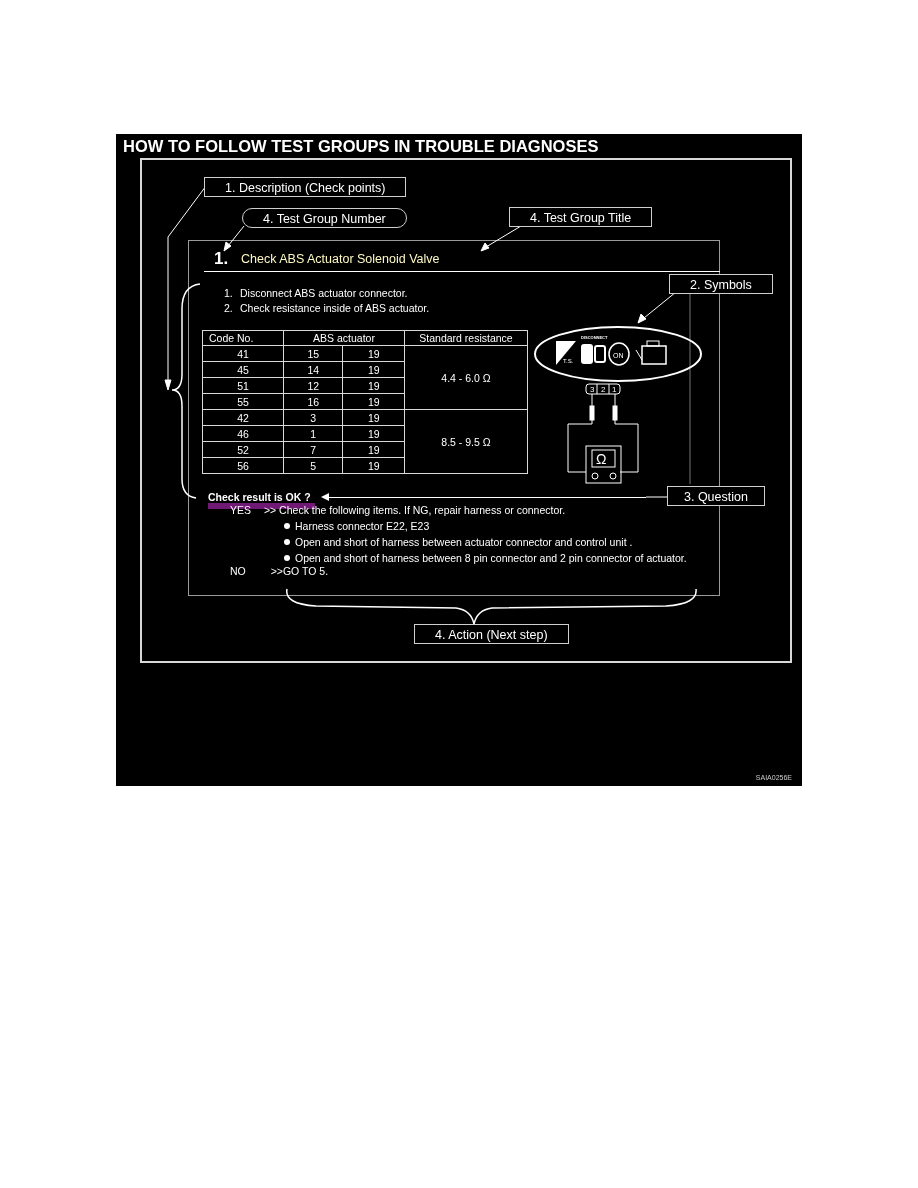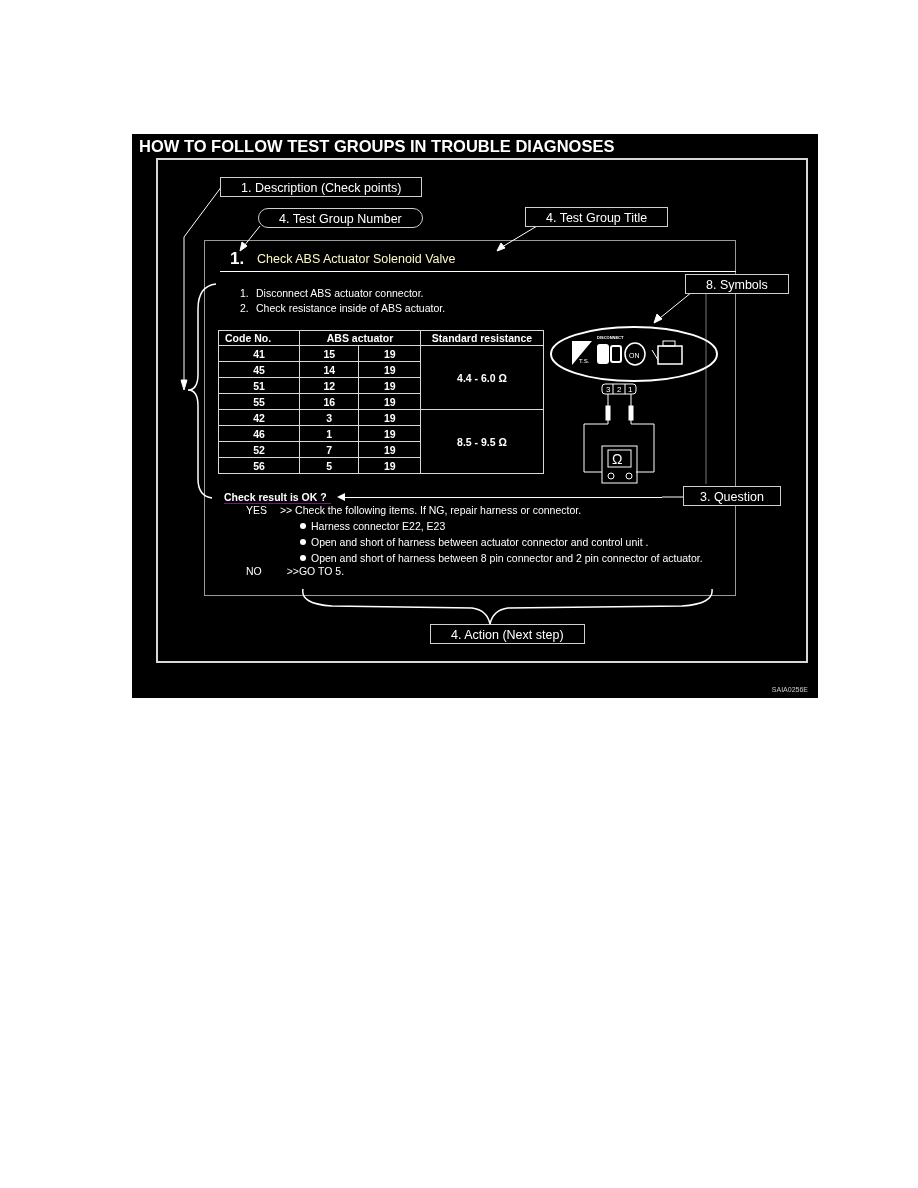--- a/index.html
+++ b/index.html
@@ -1,30 +1,30 @@
 <!DOCTYPE html>
 <html><head>
 <meta charset="utf-8">
 <style>
   html, body { margin:0; padding:0; background:#ffffff; }
   body { width:918px; height:1188px; position:relative; overflow:hidden; font-family:"Liberation Sans", sans-serif; }
-  .panel { position:absolute; left:116px; top:134px; width:686px; height:564px; background:#000;margin-left:16px; }
+  .panel { position:absolute; left:116px; top:134px; width:686px; height:652px; background:#000; }
   .panel-title { position:absolute; left:7px; top:3px; color:#fff; font-weight:bold; font-size:16.5px; letter-spacing:0; white-space:nowrap; }
   .outer-frame { position:absolute; left:24px; top:24px; width:652px; height:505px; border:2px solid #d8d8d8; box-sizing:border-box; }
   .inner-frame { position:absolute; left:72px; top:106px; width:532px; height:356px; border:1px solid #9a9a9a; box-sizing:border-box; }
   .callout { position:absolute; border:1px solid #cfcfcf; color:#fff; font-size:12.5px; padding:0 20px; height:20px; line-height:20px; white-space:nowrap; background:#000; box-sizing:border-box; }
   .tg-num { position:absolute; left:98px; top:115px; color:#fff; font-weight:bold; font-size:17px; }
   .tg-title { position:absolute; left:125px; top:118px; color:#fef9c3; font-size:12.5px; }
   .title-rule { position:absolute; left:88px; top:137px; width:516px; height:1px; background:#fff; }
   .steps { position:absolute; left:108px; top:152px; color:#fff; font-size:10.5px; line-height:15px; }
   .steps .num { display:inline-block; width:16px; }
   table.res { position:absolute; left:86px; top:196px; border-collapse:collapse; color:#fff; font-size:10.5px; }
-  table.res td, table.res th { border:1px solid #d8d8d8; height:15px; padding:0; text-align:center; font-weight:bold; }
+  table.res td, table.res th { border:1px solid #d8d8d8; height:15px; padding:0; text-align:center; font-weight:normal; }
   table.res th { height:14px; }
-  .q { position:absolute; left:92px; top:357px; color:#fff; font-size:10.5px; font-weight:bold; border-bottom:1px solid #701a75; padding:0 4px 0 0; }
+  .q { position:absolute; left:92px; top:357px; color:#fff; font-size:10.5px; font-weight:bold; border-bottom:6px solid #701a75; padding:0 4px 0 0; }
   .q-arrow { position:absolute; left:210px; top:363px; width:320px; height:1px; background:#fff; }
   .q-arrowhead { position:absolute; left:205px; top:359px; width:0; height:0; border-top:4px solid transparent; border-bottom:4px solid transparent; border-right:8px solid #fff; }
   .ans { position:absolute; color:#fff; font-size:10.5px; white-space:nowrap; }
   .bullet { display:inline-block; width:6px; height:6px; border-radius:50%; background:#fff; margin-right:5px; vertical-align:1px; }
   .code { position:absolute; right:10px; bottom:5px; color:#ccc; font-size:7px; }
   svg.overlay { position:absolute; left:0; top:0; }
 </style>
 </head>
 <body>
 
@@ -98,21 +98,21 @@
     </g>
     <text x="474" y="258" fill="#fff" font-size="8" font-family="Liberation Sans, sans-serif">3</text>
     <text x="485" y="258" fill="#fff" font-size="8" font-family="Liberation Sans, sans-serif">2</text>
     <text x="496" y="258" fill="#fff" font-size="8" font-family="Liberation Sans, sans-serif">1</text>
     <text x="480" y="330" fill="#fff" font-size="14" font-family="Liberation Sans, sans-serif">Ω</text>
   </svg>
 
   <div class="callout" style="left:88px;top:43px;">1. Description (Check points)</div>
   <div class="callout" style="left:126px;top:74px;border-radius:10px;">4. Test Group Number</div>
   <div class="callout" style="left:393px;top:73px;">4. Test Group Title</div>
-  <div class="callout" style="left:553px;top:140px;">8. Symbols</div>
+  <div class="callout" style="left:553px;top:140px;">2. Symbols</div>
   <div class="callout" style="left:551px;top:352px;padding:0 16px;">3. Question</div>
   <div class="callout" style="left:298px;top:490px;">4. Action (Next step)</div>
 
   <div class="tg-num">1.</div>
   <div class="tg-title">Check ABS Actuator Solenoid Valve</div>
   <div class="title-rule"></div>
 
   <div class="steps">
     <div><span class="num">1.</span><span>Disconnect ABS actuator connector.</span></div>
     <div><span class="num">2.</span><span>Check resistance inside of ABS actuator.</span></div>

